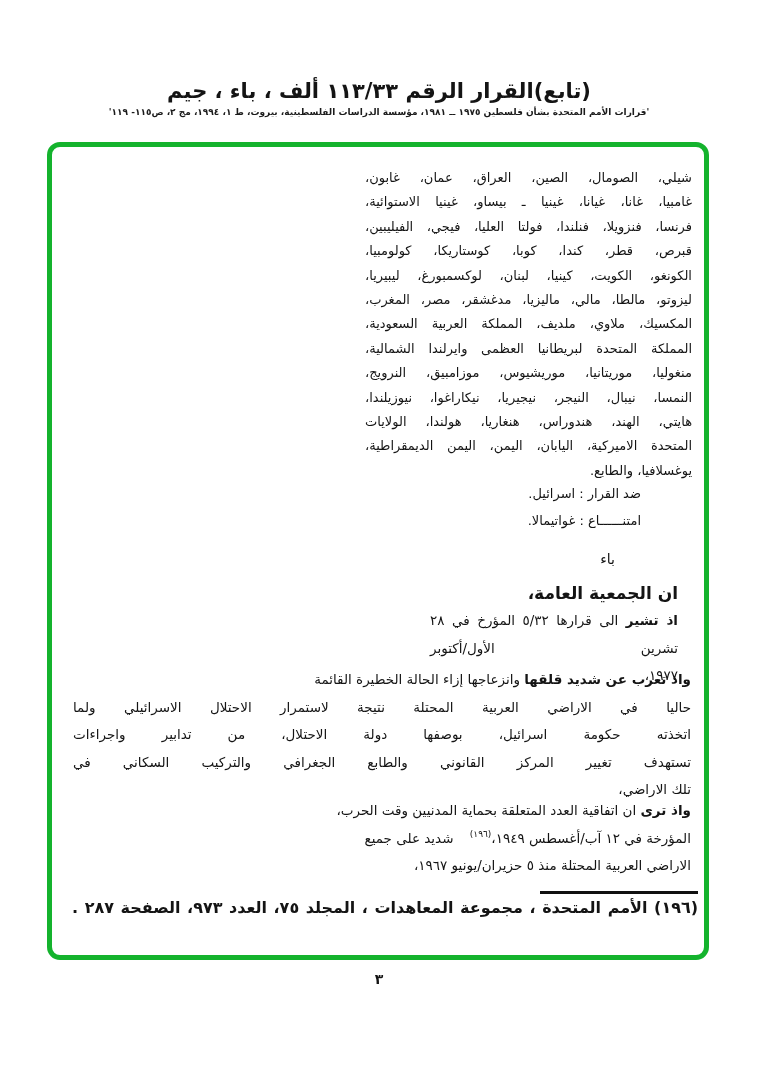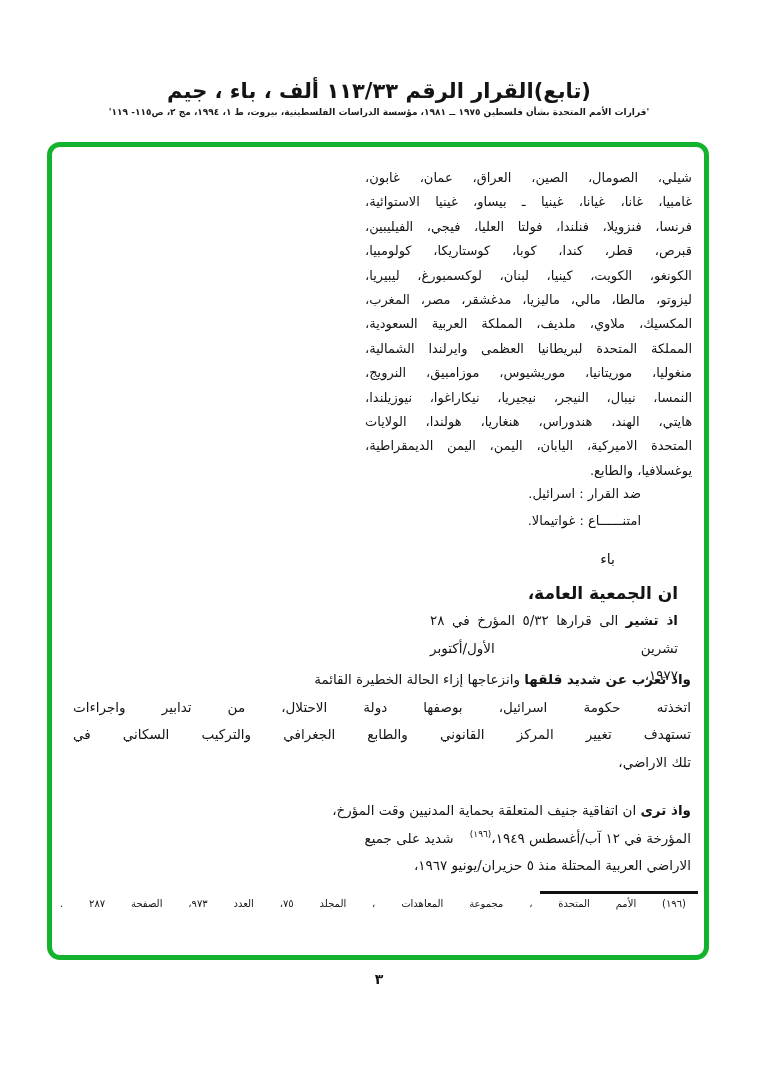--- a/index.html
+++ b/index.html
@@ -26,21 +26,21 @@
   .para{font-size:13.5px;line-height:27.6px;}
   .para .jline{text-align:justify;text-align-last:justify;}
   .para .rline{text-align:right;text-align-last:right;}
   .p1{top:607px;right:80px;width:248px;margin-left:24px;}
   .p2{top:666px;right:67px;width:618px;}
   .p3{top:797px;right:67px;width:618px;}
   .lead{font-weight:700;}
   .sup{font-size:9px;vertical-align:super;line-height:0;margin-left:12px;}
   
   .fn-rule{left:540px;top:891px;width:158px;height:3px;background:#101010;}
-  .footnote{top:898px;left:60px;width:626px;font-size:10px;font-weight:400;text-align:justify;text-align-last:justify;}
+  .footnote{top:898px;left:72px;width:626px;font-size:16px;font-weight:700;text-align:justify;text-align-last:justify;}
   .pagenum{top:971px;left:0;width:758px;text-align:center;font-size:14px;font-weight:700;}
 </style>
 </head>
 <body style="color: rgb(20, 20, 20);">
 
 <div class="abs doc-title rtl">(تابع)القرار الرقم ١١٣/٣٣ ألف ، باء ، جيم</div>
 <div class="abs doc-subtitle rtl">'قرارات الأمم المتحدة بشأن فلسطين ١٩٧٥ ــ ١٩٨١، مؤسسة الدراسات الفلسطينية، بيروت، ط ١، ١٩٩٤، مج ٢، ص١١٥- ١١٩'</div>
 
 <div class="abs frame"></div>
 
@@ -68,27 +68,28 @@
 <div class="abs baa rtl">باء</div>
 <div class="abs opening rtl">ان الجمعية العامة،</div>
 
 <div class="abs para p1 rtl">
   <div class="jline"><span class="lead">اذ تشير</span><span> الى قرارها ٥/٣٢ المؤرخ في ٢٨ تشرين الأول/أكتوبر</span></div>
   <div class="rline">١٩٧٧،</div>
 </div>
 
 <div class="abs para p2 rtl">
   <div class="rline"><span class="lead">واذ تعرب عن شديد قلقها</span><span> وانزعاجها إزاء الحالة الخطيرة القائمة</span></div>
+  <div class="jline">حاليا في الاراضي العربية المحتلة نتيجة لاستمرار الاحتلال الاسرائيلي ولما</div>
   <div class="jline">اتخذته حكومة اسرائيل، بوصفها دولة الاحتلال، من تدابير واجراءات</div>
   <div class="jline">تستهدف تغيير المركز القانوني والطابع الجغرافي والتركيب السكاني في</div>
   <div class="rline">تلك الاراضي،</div>
 </div>
 
 <div class="abs para p3 rtl">
-  <div class="rline"><span class="lead">واذ ترى</span><span> ان اتفاقية جنيف المتعلقة بحماية المدنيين وقت المؤرخ،</span></div>
+  <div class="rline"><span class="lead">واذ ترى</span><span> ان اتفاقية العدد المتعلقة بحماية المدنيين وقت الحرب،</span></div>
   <div class="rline"><span>المؤرخة في ١٢ آب/أغسطس ١٩٤٩،</span><span class="sup">(١٩٦)</span><span>  شديد على جميع</span></div>
   <div class="rline">الاراضي العربية المحتلة منذ ٥ حزيران/يونيو ١٩٦٧،</div>
 </div>
 
 <div class="abs fn-rule"></div>
 <div class="abs footnote rtl">(١٩٦) الأمم المتحدة ، مجموعة المعاهدات ، المجلد ٧٥، العدد ٩٧٣، الصفحة ٢٨٧ .</div>
 
 <div class="abs pagenum rtl">٣</div>
 
 </body></html>

